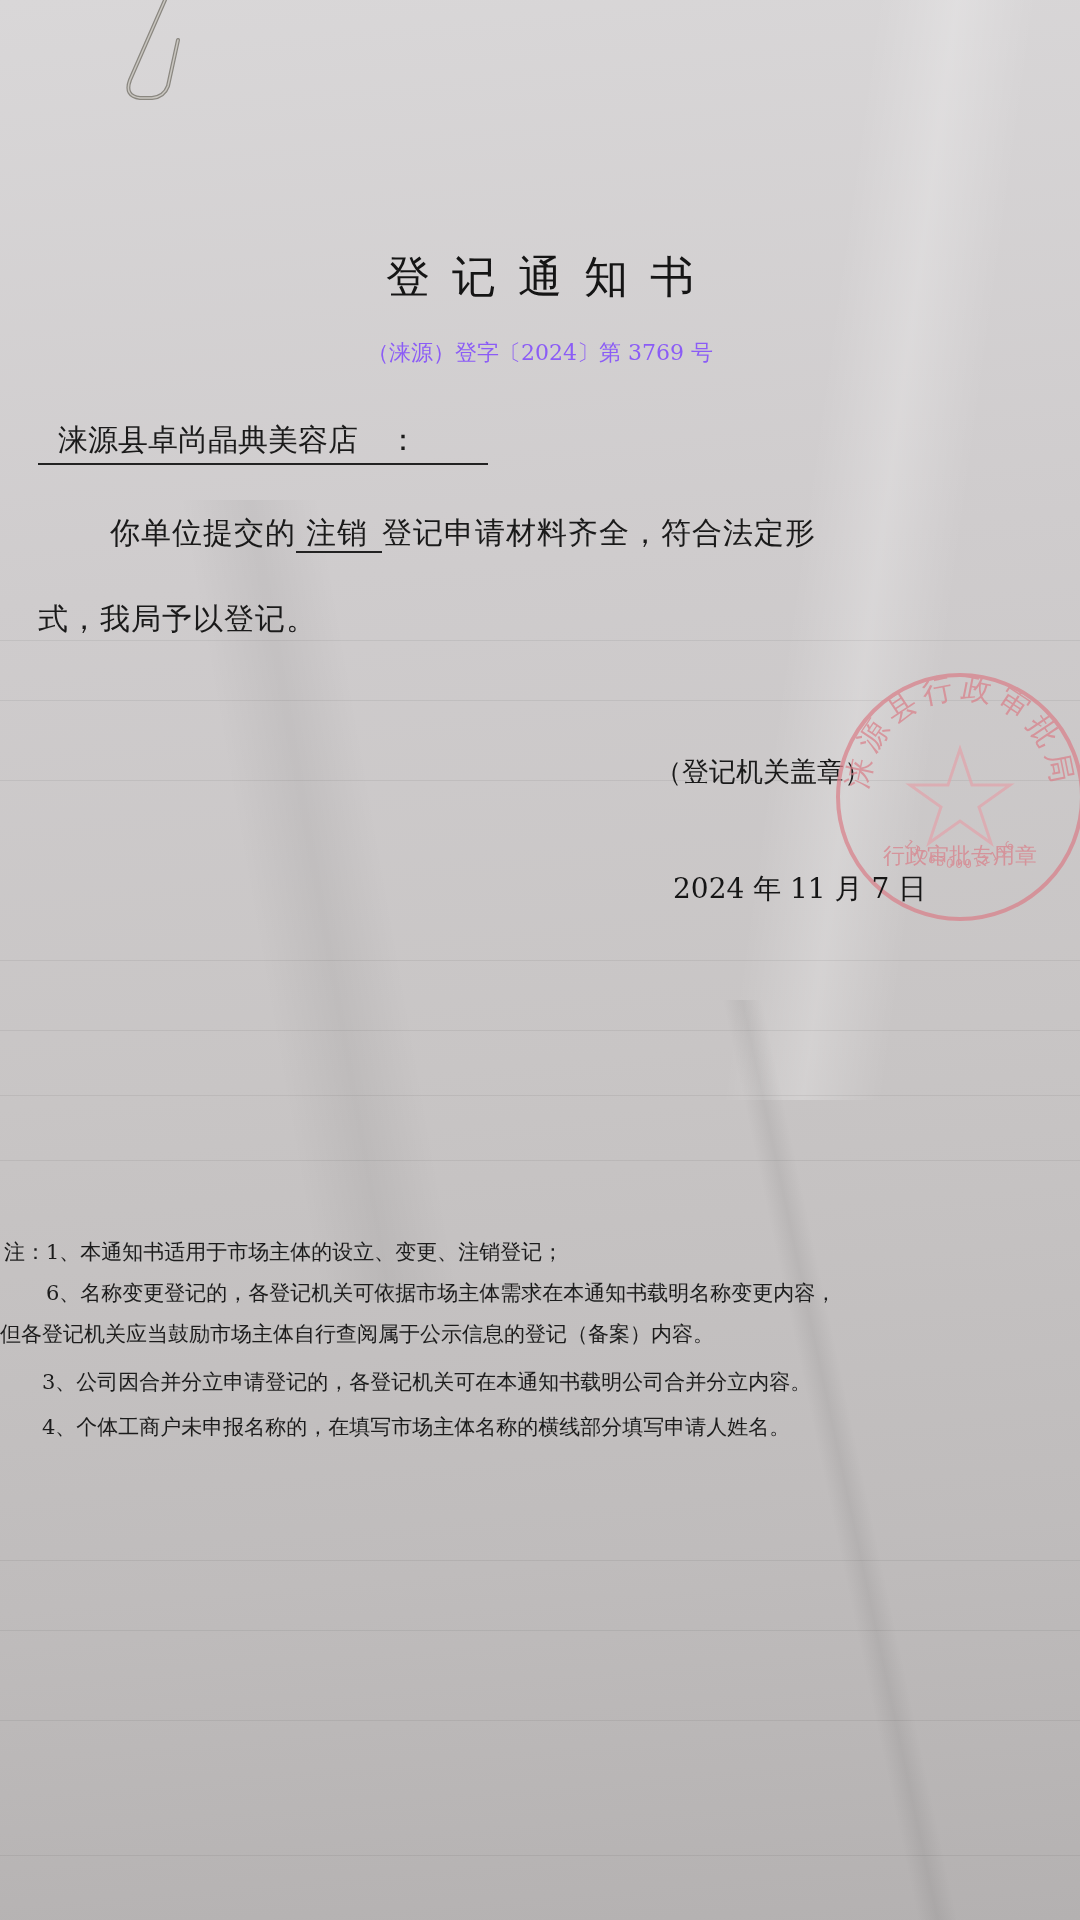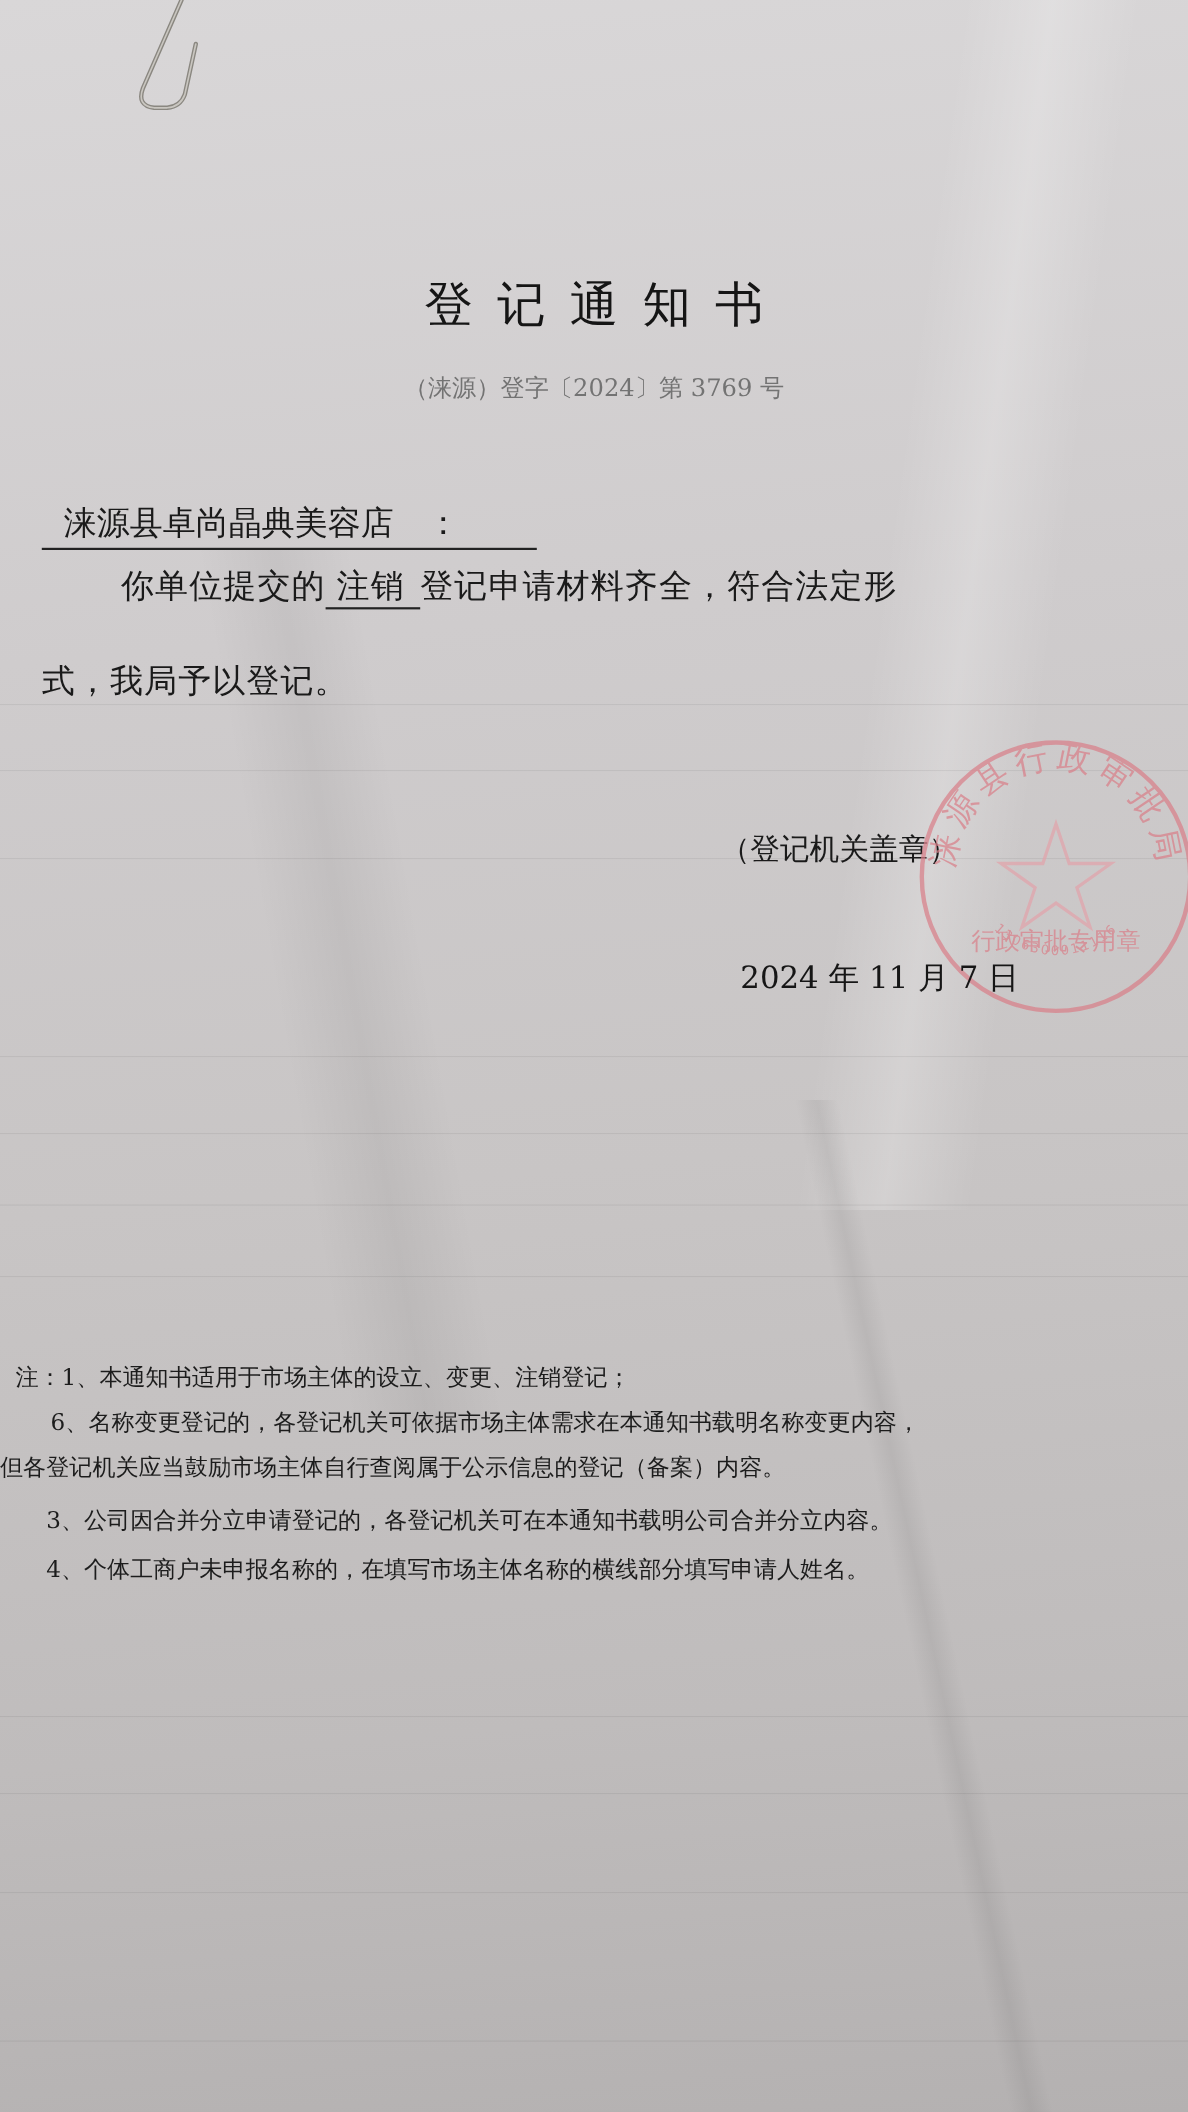--- a/index.html
+++ b/index.html
@@ -58,34 +58,33 @@
       font-weight: normal;
       color: #151515;
     }
     .docnum {
       position: absolute;
       top: 338px;
       left: 0; right: 0;
       text-align: center;
       font-family: "DejaVu Serif", "Liberation Serif", serif;
       font-size: 22px;
-      color: #737373;
+      color: #8b5cf6;
     }
     .addressee {
       position: absolute;
       top: 420px;
       left: 38px;
       width: 430px;
       font-family: "DejaVu Serif", serif;
       font-size: 30px;
       border-bottom: 2px solid #222;
       padding-left: 20px;
       padding-bottom: 2px;
       color: #1a1a1a;
-      margin-top: 35px;
     }
     .addressee .colon { margin-left: 30px; }
     .body-line {
       position: absolute;
       font-size: 30px;
       color: #1a1a1a;
       letter-spacing: 1px;
       margin-top: 37px;
     }
     .body-line-1 { top: 476px; left: 110px; }
@@ -126,21 +125,21 @@
       left: 0;
       right: 0;
       font-family: "DejaVu Serif", "Liberation Serif", serif;
       font-size: 21px;
       color: #1c1c1c;
     }
     .note-line {
       position: absolute;
       white-space: nowrap;
     }
-    .note-1 { top: 0; left: 14px; }
+    .note-1 { top: 0; left: 4px; }
     .note-2 { top: 41px; left: 46px; }
     .note-2b { top: 82px; left: 0; }
     .note-3 { top: 130px; left: 42px; }
     .note-4 { top: 175px; left: 42px; }
   </style>
 </head>
 <body>
 
 <div class="fold fold-1"></div>
 <div class="fold fold-2"></div>

